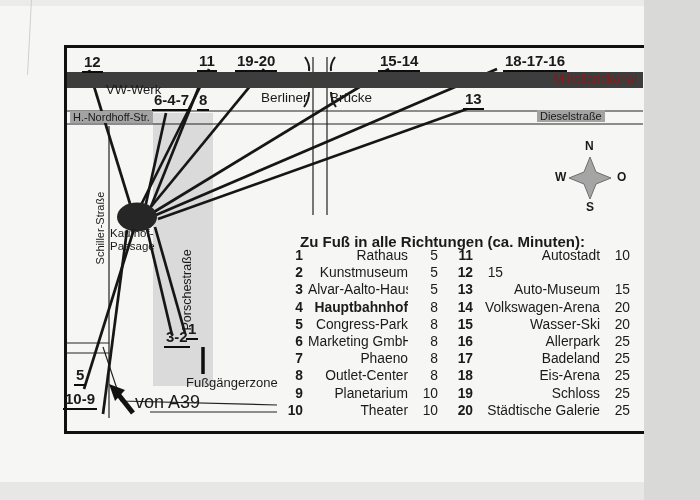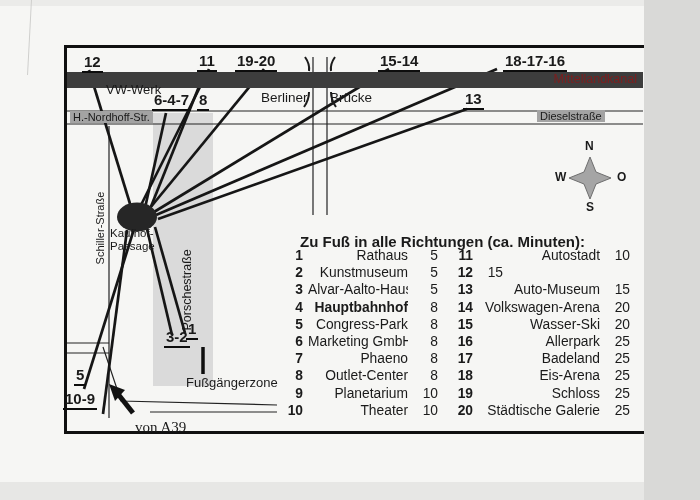--- a/index.html
+++ b/index.html
@@ -120,21 +120,21 @@
     <span style="display:block;">Kaufhof-</span>
     <span style="display:block;text-align:right;">Passage</span>
   </div>
 
   <div class="mk" style="left:186px;top:321px;">1</div>
   <div class="mk" style="left:164px;top:329px;">3-2</div>
   <div class="mk" style="left:74px;top:367px;">5</div>
   <div class="mk" style="left:63px;top:391px;">10-9</div>
 
   <div class="lbl" style="left:186px;top:376px;font-size:13px;">Fußgängerzone</div>
-  <div class="lbl" style="left:135px;top:419px;font-size:15px;font-family:Liberation Serif, serif;">von A39</div>
+  <div class="lbl" style="left:135px;top:393px;font-size:18px;">von A39</div>
 
   <div class="lbl compass-letter" style="left:585px;top:140px;">N</div>
   <div class="lbl compass-letter" style="left:555px;top:171px;">W</div>
   <div class="lbl compass-letter" style="left:617px;top:171px;">O</div>
   <div class="lbl compass-letter" style="left:586px;top:201px;">S</div>
 
   <div class="title">Zu Fuß in alle Richtungen (ca. Minuten):</div>
 
   <div class="col col-left">
     <div class="row">

